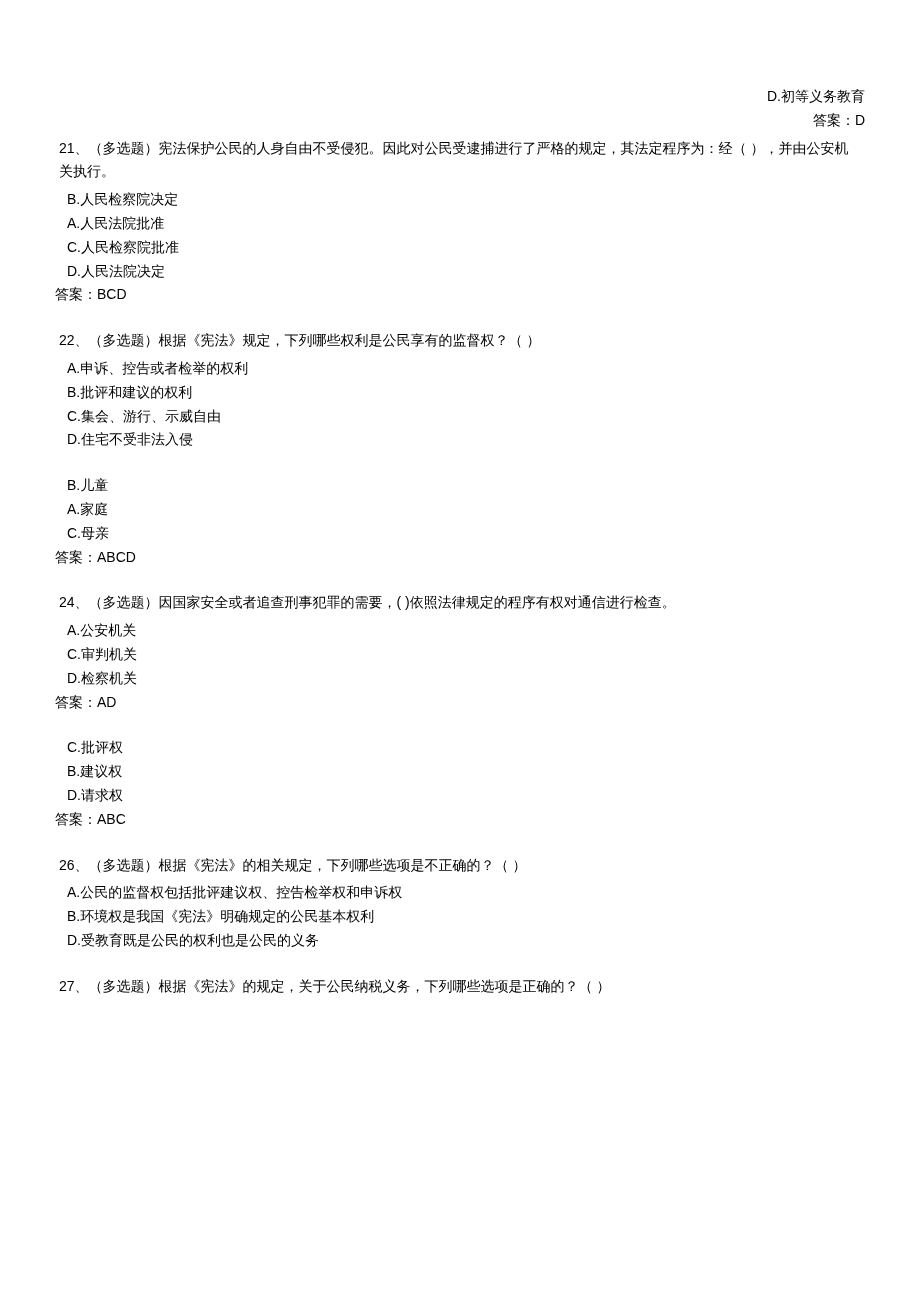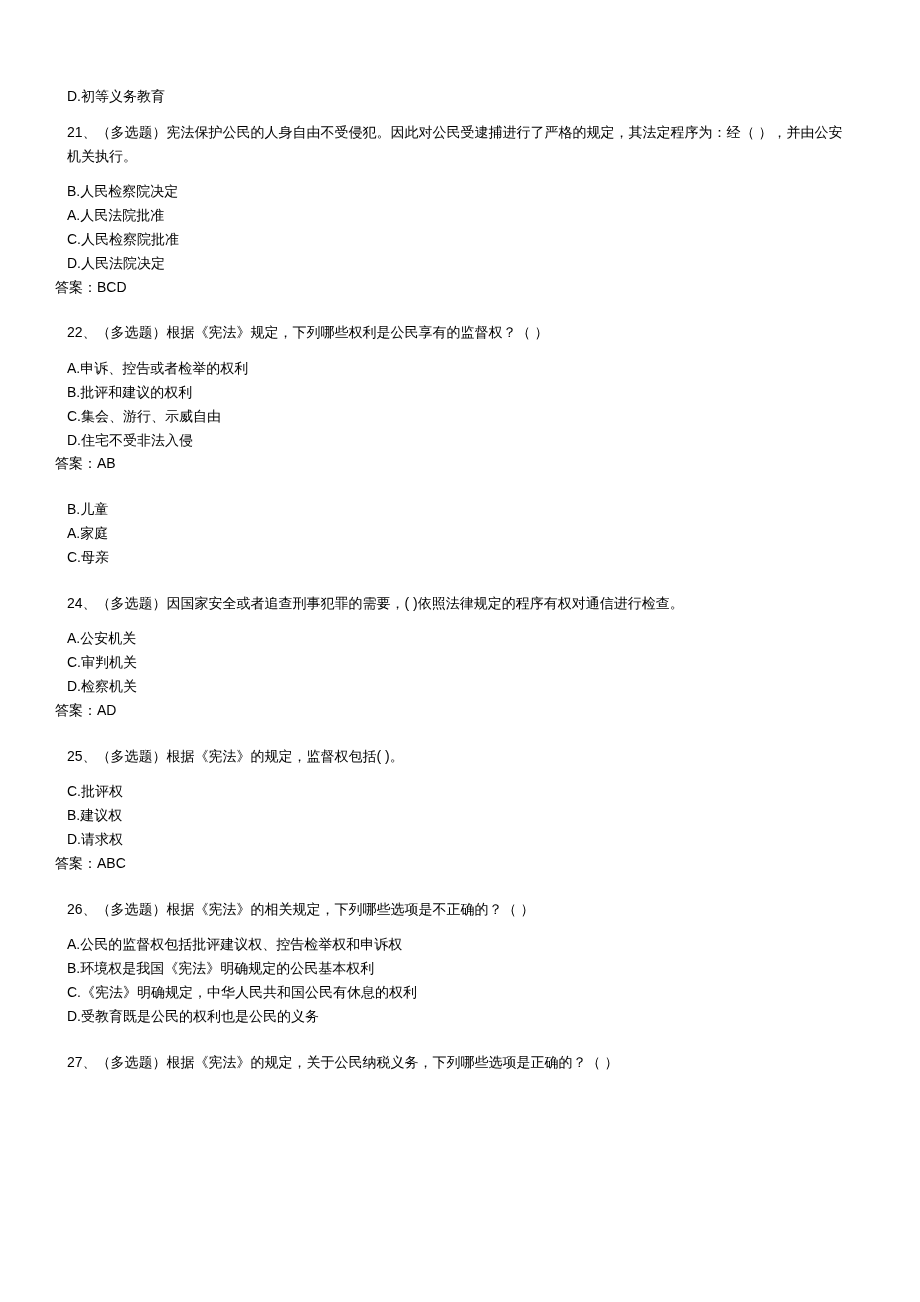--- a/index.html
+++ b/index.html
@@ -17,78 +17,78 @@
       width: 920px;
     }
     .option {
       padding-left: 12px;
     }
     .question-block {
       margin-bottom: 22px;
     }
     .question-block.first {
       margin-bottom: 4px;
+      text-align: right;
     }
     .question-text {
-      margin: 12px;
+      margin: 4px;
     }
     .answer {
       margin: 0;
     }
   </style>
 </head>
 <body>
 
 <div class="question-block first">
   <div class="option">D.初等义务教育</div>
+  <div class="answer">答案：D</div>
 </div>
 
 <div class="question-block">
   <div class="question-text">21、（多选题）宪法保护公民的人身自由不受侵犯。因此对公民受逮捕进行了严格的规定，其法定程序为：经（  ），并由公安机关执行。</div>
   <div class="option">B.人民检察院决定</div>
   <div class="option">A.人民法院批准</div>
   <div class="option">C.人民检察院批准</div>
   <div class="option">D.人民法院决定</div>
   <div class="answer">答案：BCD</div>
 </div>
 
 <div class="question-block">
   <div class="question-text">22、（多选题）根据《宪法》规定，下列哪些权利是公民享有的监督权？（  ）</div>
   <div class="option">A.申诉、控告或者检举的权利</div>
   <div class="option">B.批评和建议的权利</div>
   <div class="option">C.集会、游行、示威自由</div>
   <div class="option">D.住宅不受非法入侵</div>
-  <div class="answer">答案：AB</div>
 </div>
 
 <div class="question-block">
   <div class="option">B.儿童</div>
   <div class="option">A.家庭</div>
   <div class="option">C.母亲</div>
+  <div class="answer">答案：ABCD</div>
 </div>
 
 <div class="question-block">
   <div class="question-text">24、（多选题）因国家安全或者追查刑事犯罪的需要，(   )依照法律规定的程序有权对通信进行检查。</div>
   <div class="option">A.公安机关</div>
   <div class="option">C.审判机关</div>
   <div class="option">D.检察机关</div>
   <div class="answer">答案：AD</div>
 </div>
 
 <div class="question-block">
-  <div class="question-text">25、（多选题）根据《宪法》的规定，监督权包括(   )。</div>
   <div class="option">C.批评权</div>
   <div class="option">B.建议权</div>
   <div class="option">D.请求权</div>
   <div class="answer">答案：ABC</div>
 </div>
 
 <div class="question-block">
   <div class="question-text">26、（多选题）根据《宪法》的相关规定，下列哪些选项是不正确的？（  ）</div>
   <div class="option">A.公民的监督权包括批评建议权、控告检举权和申诉权</div>
   <div class="option">B.环境权是我国《宪法》明确规定的公民基本权利</div>
-  <div class="option">C.《宪法》明确规定，中华人民共和国公民有休息的权利</div>
   <div class="option">D.受教育既是公民的权利也是公民的义务</div>
 </div>
 
 <div class="question-block">
   <div class="question-text">27、（多选题）根据《宪法》的规定，关于公民纳税义务，下列哪些选项是正确的？（  ）</div>
 </div>
 
 </body></html>

